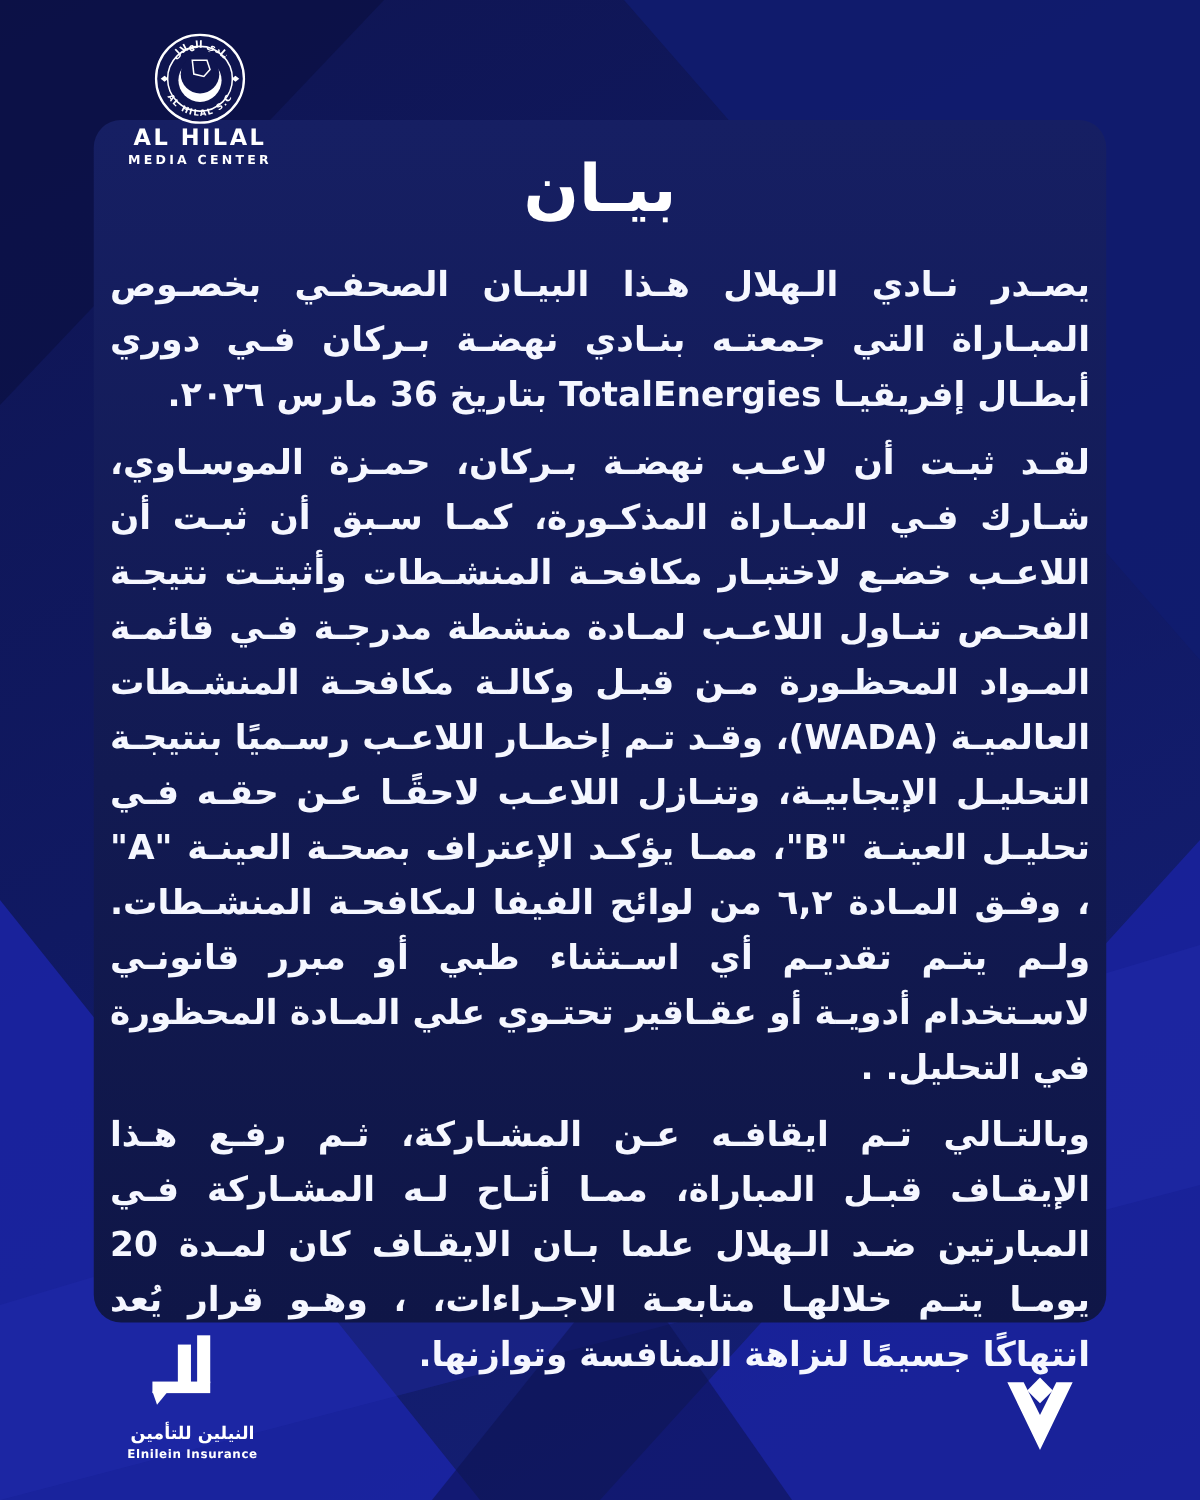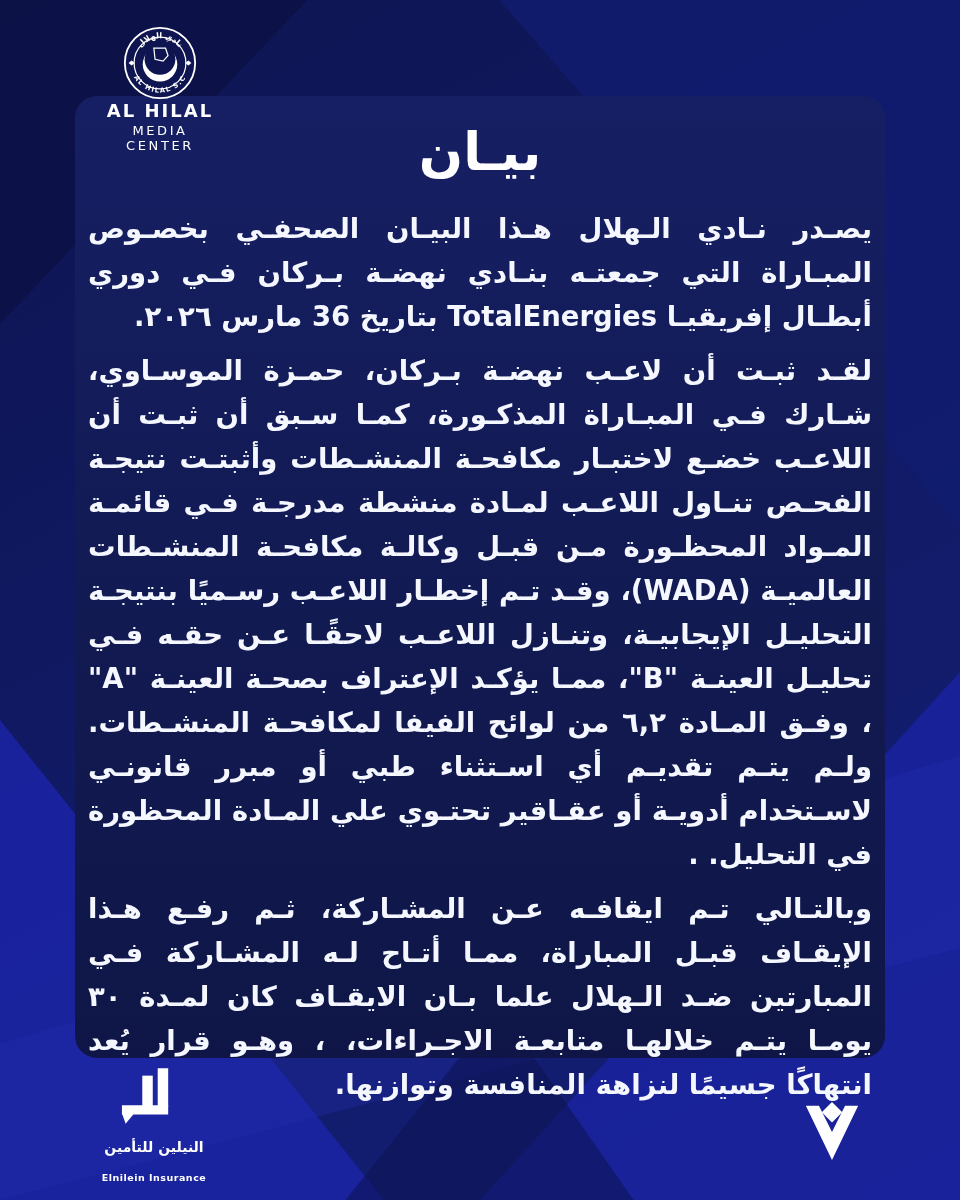--- a/index.html
+++ b/index.html
@@ -19,38 +19,38 @@
 
   .card{
     position:absolute;left:75px;top:96px;width:810px;height:962px;
     border-radius:22px;
     background:linear-gradient(180deg,#161f63 0%,#121a52 55%,#0f1647 100%);
   }
 
   .crest{position:absolute;left:102px;top:26px;width:116px;text-align:center;color:#fff;}
   .crest svg{display:block;margin:0 auto;}
   .brand-1{font-size:18px;font-weight:bold;letter-spacing:2px;margin-top:0;}
-  .brand-2{font-size:13px;font-weight:normal;letter-spacing:2.6px;margin-top:2px;}
+  .brand-2{font-size:10px;font-weight:bold;letter-spacing:2.6px;margin-top:2px;}
 
   .title{
     position:absolute;top:122px;left:0;width:960px;text-align:center;
     color:#ffffff;font-size:52px;font-weight:bold;direction:rtl;
   }
 
   .body-text{
     position:absolute;top:206px;left:88px;width:784px;
     direction:rtl;text-align:justify;
     color:#f5f7ff;font-size:27.5px;font-weight:bold;line-height:44px;
   }
   .body-text p{margin:0 0 10px 0;}
 
   .elnilein{position:absolute;left:84px;top:1068px;width:140px;text-align:center;color:#fff;}
   .elnilein svg{display:block;margin:0 auto;}
   .eln-ar{font-size:14px;font-weight:bold;margin-top:15px;direction:rtl;}
-  .eln-en{font-size:9.5px;font-weight:bold;letter-spacing:.5px;margin-top:17px;}
+  .eln-en{font-size:9.5px;font-weight:bold;letter-spacing:.5px;margin-top:3px;}
 
   .vmark{position:absolute;left:804px;top:1098px;width:56px;height:66px;}
 </style>
 </head>
 <body>
 
 <div class="bg-layer bg-base"></div>
 <div class="bg-layer f1"></div>
 <div class="bg-layer f2"></div>
 <div class="bg-layer f3"></div>
@@ -86,21 +86,21 @@
   </span>
   <div class="brand-1">AL HILAL</div>
   <div class="brand-2">MEDIA CENTER</div>
 </div>
 
 <div class="title">بيـان</div>
 
 <div class="body-text">
   <p>يصـدر نـادي الـهلال هـذا البيـان الصحفـي  بخصـوص المبـاراة التي جمعتـه  بنـادي نهضـة بـركان فـي دوري أبطـال إفريقيـا TotalEnergies بتاريخ 36 مارس ٢٠٢٦.</p>
   <p>لقـد ثبـت أن لاعـب نهضـة بـركان، حمـزة الموسـاوي، شـارك فـي المبـاراة المذكـورة، كمـا سـبق أن ثبـت أن اللاعـب خضـع لاختبـار مكافحـة المنشـطات وأثبتـت نتيجـة الفحـص تنـاول اللاعـب لمـادة منشطة مدرجـة فـي قائمـة المـواد المحظـورة مـن قبـل وكالـة مكافحـة المنشـطات العالميـة (WADA)، وقـد تـم إخطـار اللاعـب رسـميًا بنتيجـة التحليـل الإيجابيـة، وتنـازل اللاعـب  لاحقًـا عـن حقـه فـي تحليـل العينـة "B"، ممـا يؤكـد الإعتراف بصحـة العينـة "A" ، وفـق المـادة ٦,٢ من لوائح الفيفا لمكافحـة المنشـطات. ولـم يتـم تقديـم أي اسـتثناء طبي أو مبرر قانونـي لاسـتخدام أدويـة أو عقـاقير تحتـوي علي المـادة المحظورة في التحليل. .</p>
-  <p>وبالتـالي تـم ايقافـه عـن المشـاركة، ثـم رفـع  هـذا الإيقـاف قبـل المباراة، ممـا أتـاح لـه المشـاركة فـي المبارتين ضـد الـهلال علما بـان الايقـاف كان لمـدة ٣٠  يومـا يتـم خلالهـا متابعـة الاجـراءات، ، وهـو قرار يُعد انتهاكًا جسيمًا لنزاهة المنافسة وتوازنها.</p>
+  <p>وبالتـالي تـم ايقافـه عـن المشـاركة، ثـم رفـع  هـذا الإيقـاف قبـل المباراة، ممـا أتـاح لـه المشـاركة فـي المبارتين ضـد الـهلال علما بـان الايقـاف كان لمـدة 20  يومـا يتـم خلالهـا متابعـة الاجـراءات، ، وهـو قرار يُعد انتهاكًا جسيمًا لنزاهة المنافسة وتوازنها.</p>
 </div>
 
 <div class="elnilein">
   <span>
     <svg width="74" height="56" viewBox="0 0 120 90">
       <rect x="66" y="0" width="17" height="62" fill="#ffffff"></rect>
       <rect x="41" y="12" width="17" height="50" fill="#ffffff"></rect>
       <rect x="8" y="60" width="75" height="15" fill="#ffffff"></rect>
       <polygon points="8,73 28,73 14,90" fill="#ffffff"></polygon>
     </svg>

